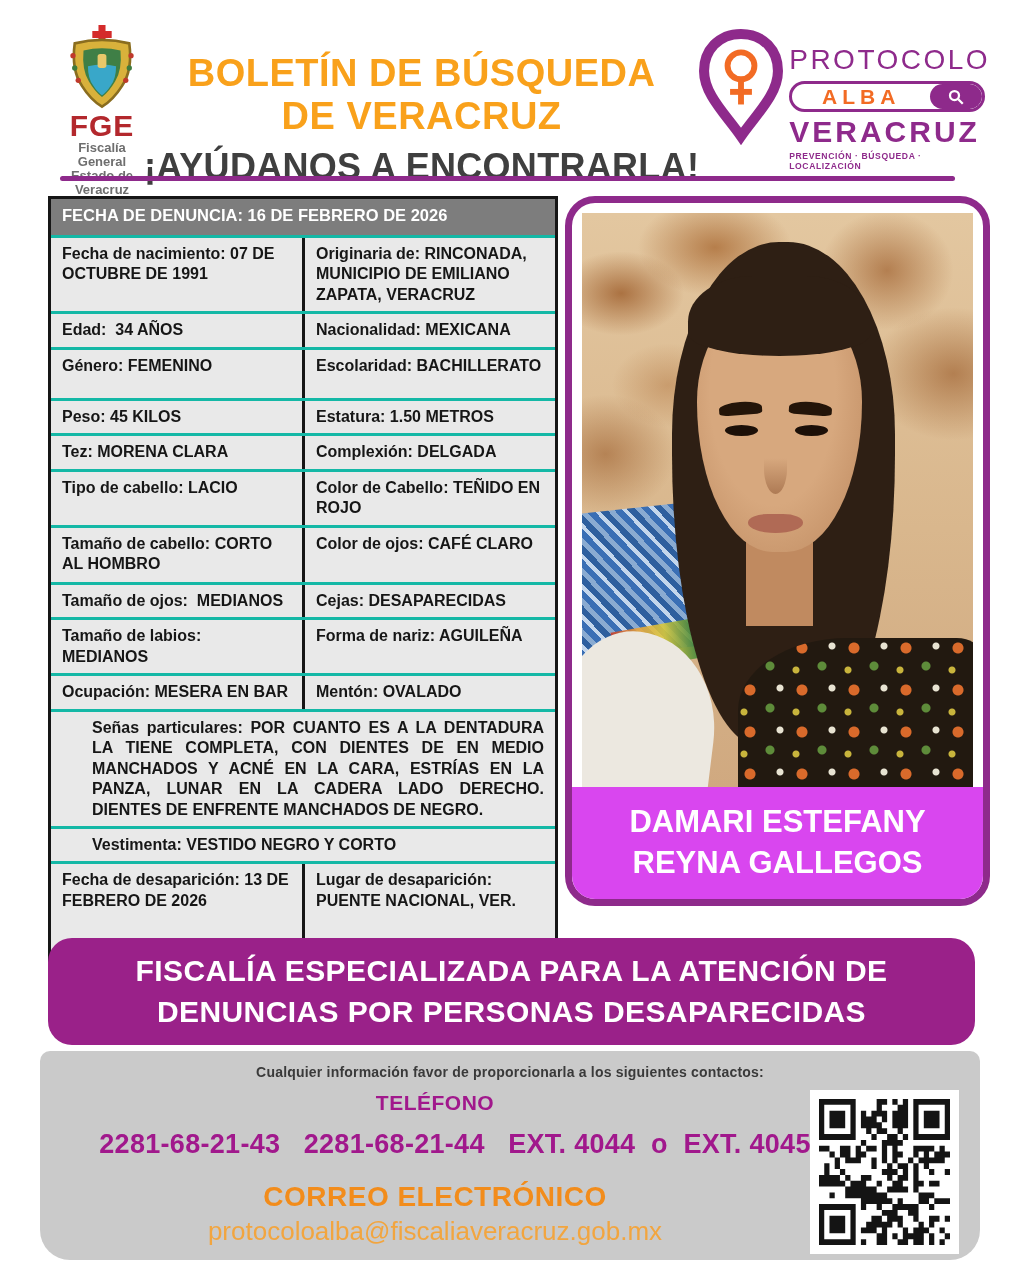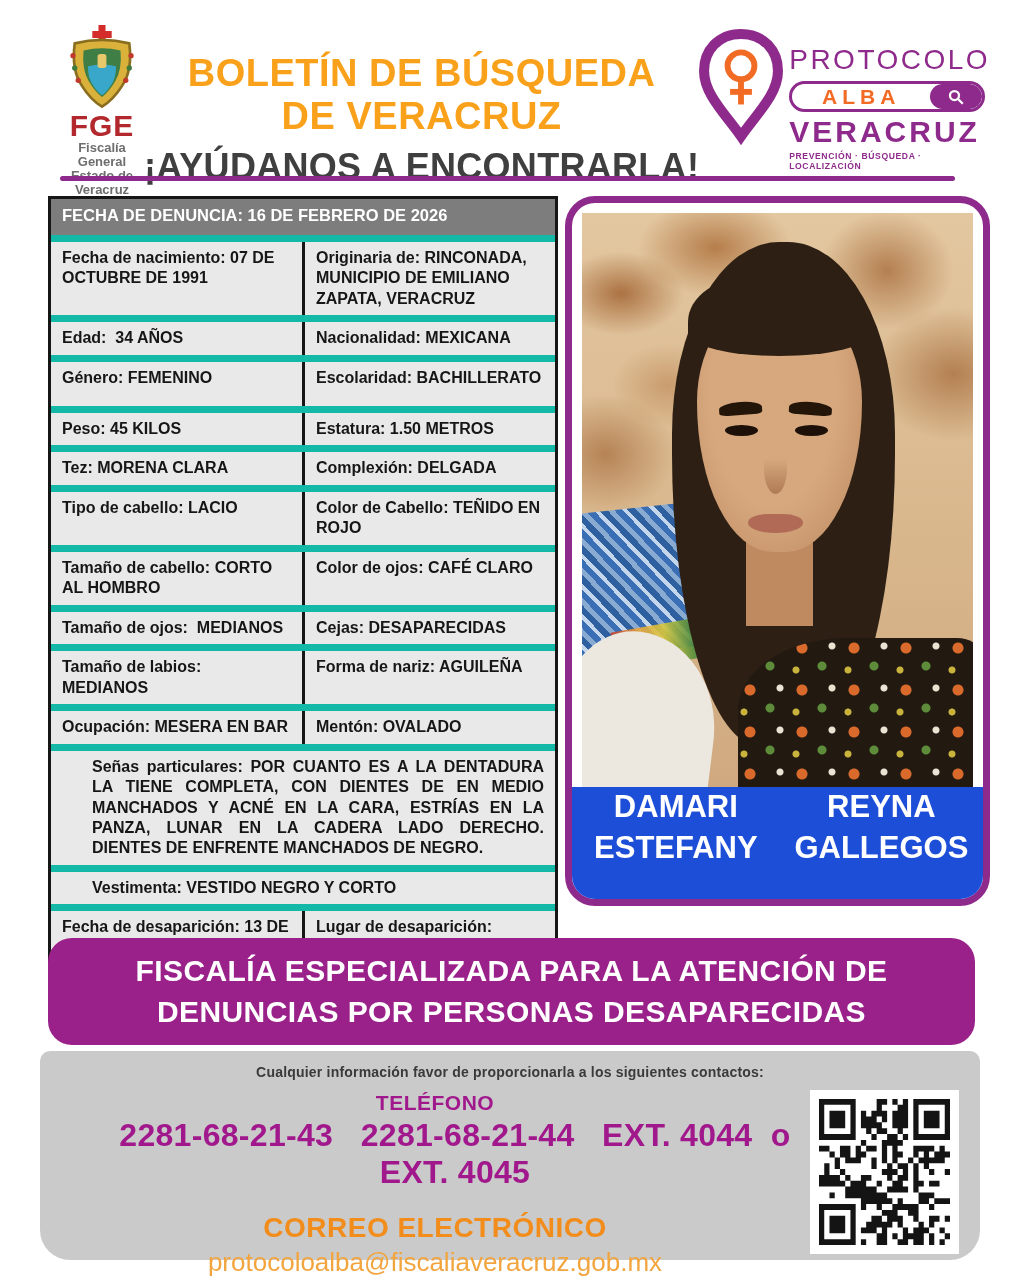--- a/index.html
+++ b/index.html
@@ -36,21 +36,21 @@
   .alba-veracruz { margin-top:5px; font-size:30px; color:#8E2A8B; letter-spacing:3px; font-weight:600; line-height:1; }
   .alba-tagline { margin-top:4px; font-size:8.6px; font-weight:700; color:#8E2A8B; letter-spacing:0.6px; }
 
   .divider { position:absolute; top:176px; left:60px; width:895px; height:5px;
     background:#8E2A8B; border-radius:3px; }
 
   
   .main { position:absolute; top:196px; left:48px; display:flex; gap:7px; }
 
   .dtable { width:510px; border:3px solid #161616; background:#E9E9E9; }
-  .trow { display:flex; border-top:7px solid #14b8a6; align-items:stretch; }
+  .trow { display:flex; border-top:3px solid #14b8a6; align-items:stretch; }
   .trow:first-child { border-top:none;justify-content:flex-end; }
   .cell { background:#E9E9E9; padding:6px 11px; font-size:16px; font-weight:700;
     color:#161616; line-height:1.28; white-space:pre-wrap; }
   .cell.left  { width:254px; border-right:3px solid #161616; flex:none; }
   .cell.right { flex:1; }
   .cell.full  { flex:1;padding-left:41px; }
   .thead { background:#7D7D7D; color:#fff; font-size:16.5px; font-weight:700; padding:7px 11px; flex:1; }
   .justify { text-align:justify; }
   .rh-head { min-height:36px; } .rh1 { min-height:70px; } .rh2 { min-height:33px; }
   .rh3 { min-height:51px; } .rh4 { min-height:35px; } .rh5 { min-height:33px; }
@@ -93,38 +93,38 @@
   .p-fringe { position:absolute; left:27%; top:11%; width:47%; height:14%;
     background:#2E1F14; border-radius:50% 50% 70% 70% / 80% 80% 40% 40%; }
   .p-brow { position:absolute; top:33%; width:11%; height:2.2%; background:#241509; border-radius:50% 50% 20% 20%; }
   .p-brow.l { left:35%; transform:rotate(-4deg); } .p-brow.r { left:53%; transform:rotate(4deg); }
   .p-eye { position:absolute; top:37%; width:8.5%; height:1.9%; background:#1C1008; border-radius:50%; }
   .p-eye.l { left:36.5%; } .p-eye.r { left:54.5%; }
   .p-nose { position:absolute; left:46.5%; top:40%; width:6%; height:9%;
     background:linear-gradient(180deg, transparent 30%, rgba(140,85,50,.55)); border-radius:0 0 50% 50%; }
   .p-lips { position:absolute; left:42.5%; top:52.5%; width:14%; height:3.2%;
     background:#B06A55; border-radius:40% 40% 55% 55% / 50% 50% 60% 60%; }
-  .name-box { height:112px; background:#1d4ed8; display:flex; flex-direction:row;
+  .name-box { height:112px; background:#d946ef; display:flex; flex-direction:column;
     justify-content:center; text-align:center; }
   .name-line { color:#fff; font-weight:700; font-size:31px; line-height:1.32; }
 
   
   .banner { position:absolute; top:938px; left:48px; width:927px; height:107px;
     background:#9A2189; border-radius:24px; display:flex; flex-direction:column;
     justify-content:center; text-align:center; }
   .banner div { color:#fff; font-size:30px; font-weight:800; line-height:1.35; letter-spacing:0.4px; }
 
   
   .contact { position:absolute; top:1051px; left:40px; width:940px; height:209px;
     background:#CACACA; border-radius:10px 10px 30px 30px; }
   .contact-intro { padding-top:13px; text-align:center; font-size:14px; font-weight:700;
     color:#3A3A3A; letter-spacing:0.2px; }
   .contact-col { width:790px; text-align:center; margin-top:11px; }
   .phone-label { font-size:21px; font-weight:800; color:#A1188C; letter-spacing:0.5px; }
-  .phone-numbers { margin-top:2px; font-size:32px; font-weight:800; color:#A1188C;
+  .phone-numbers { margin-top:14px; font-size:27px; font-weight:800; color:#A1188C;
     white-space:pre-wrap; letter-spacing:0.3px;padding-left:40px; }
   .email-label { margin-top:21px; font-size:28px; font-weight:800; color:#F28C1B; letter-spacing:0.5px; }
   .email { margin-top:3px; font-size:26px; color:#F2A53F; }
   .qr-box { position:absolute; right:21px; top:39px; width:149px; height:164px;
     background:#fff; padding:9px; }
   .qr-box svg { width:100%; height:100%; display:block; }
 </style>
 </head>
 <body>
 

